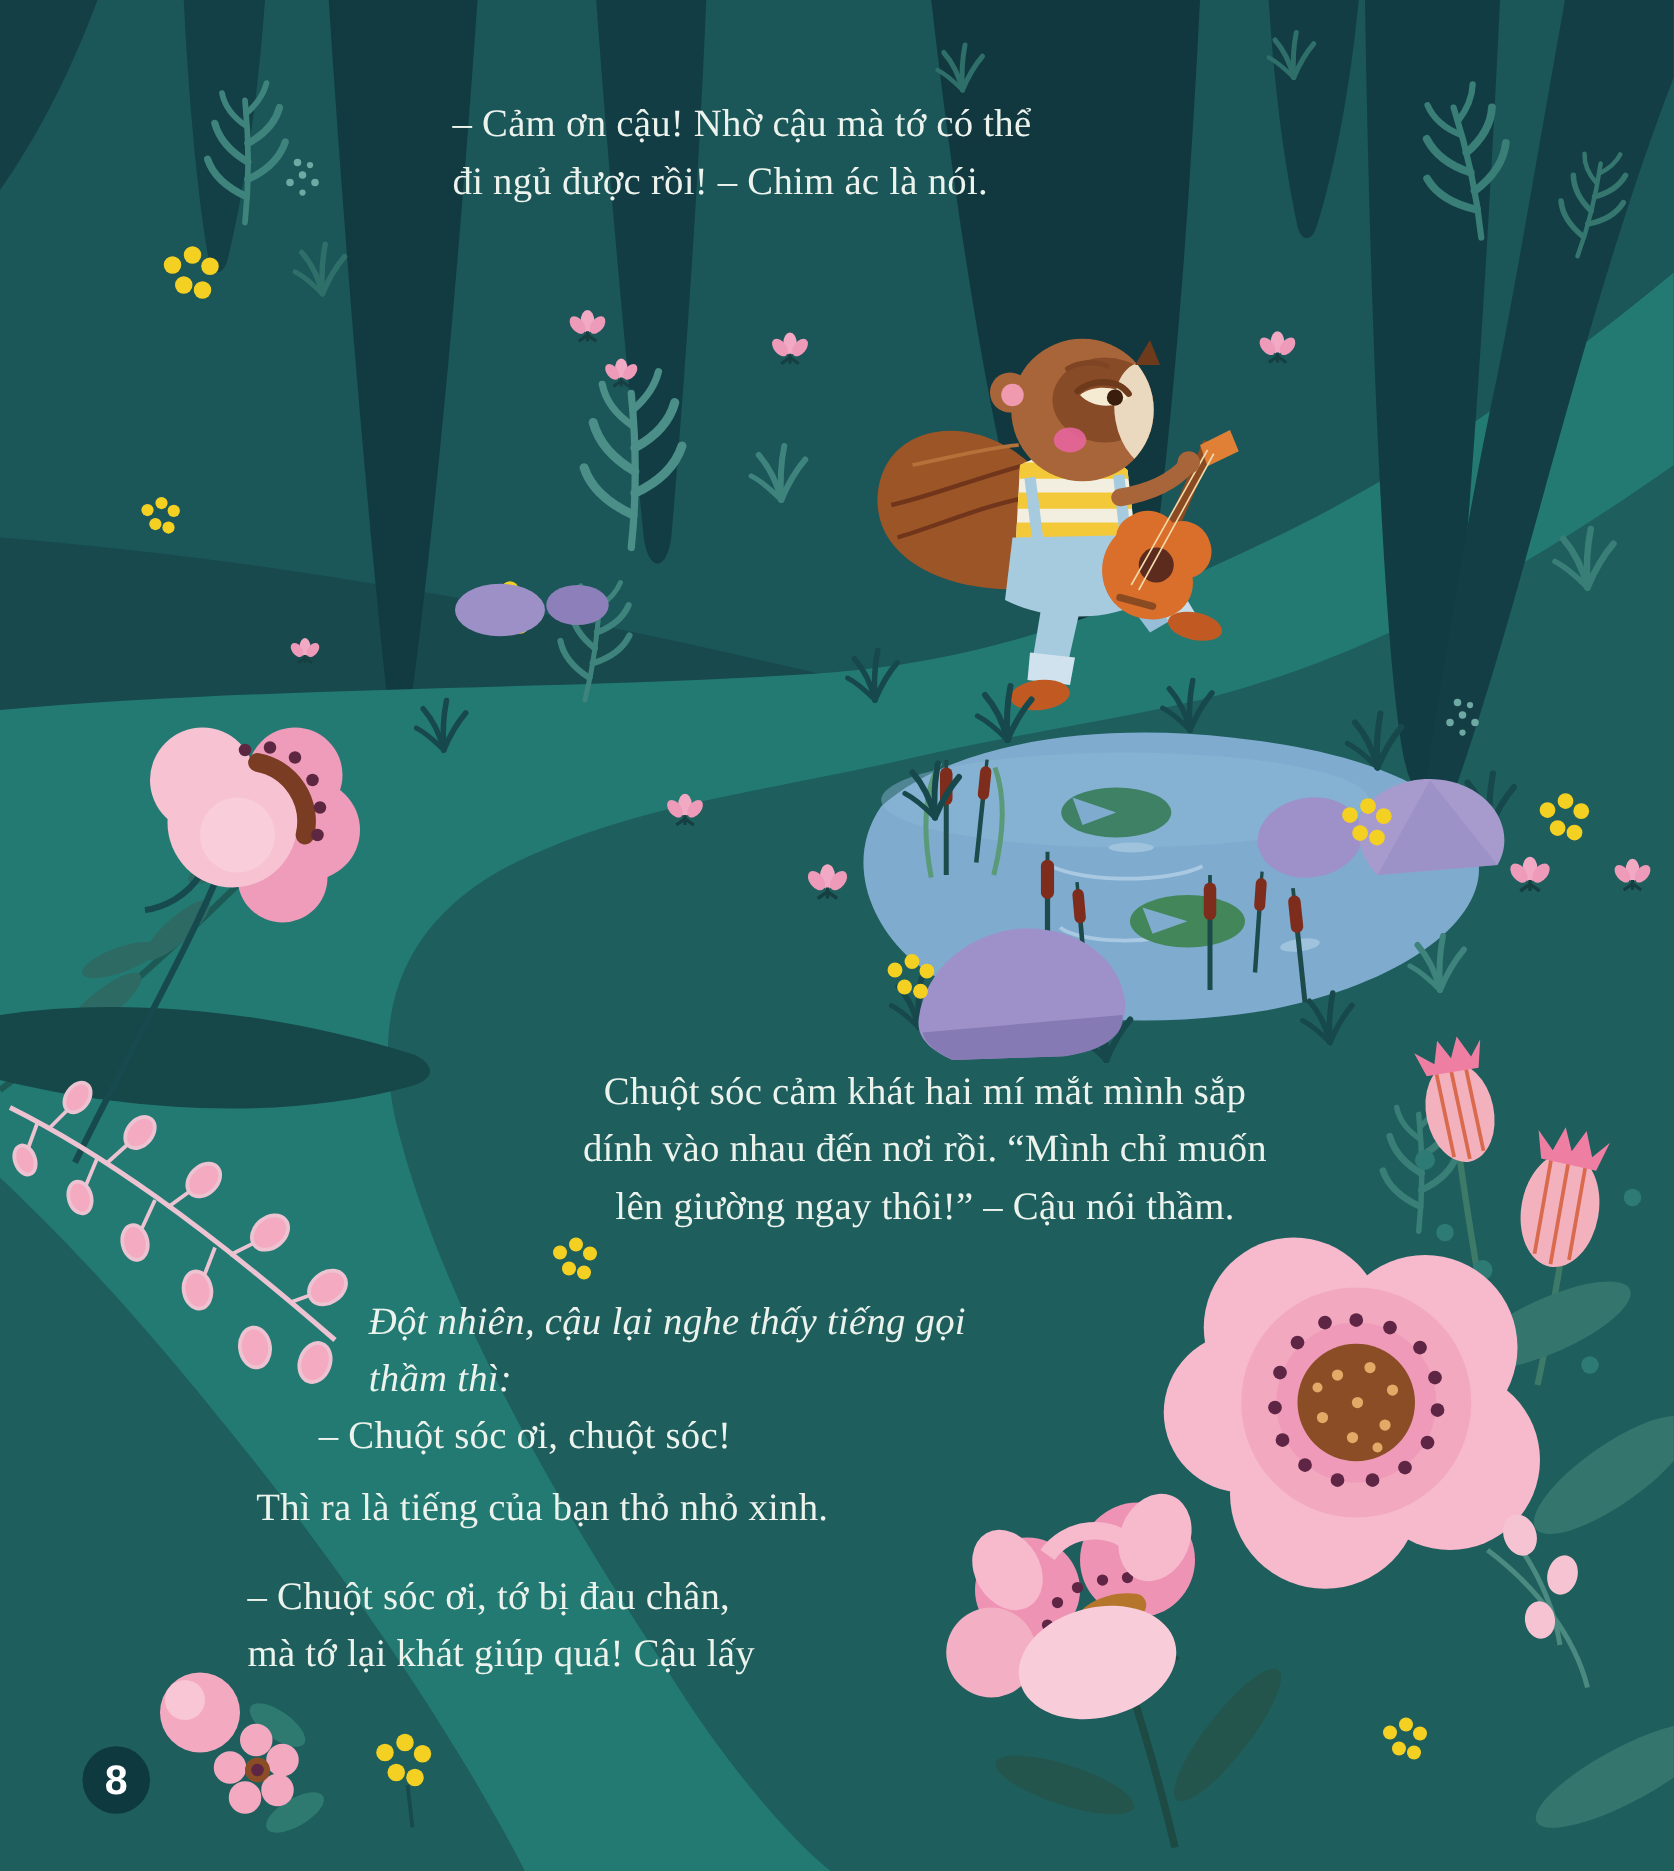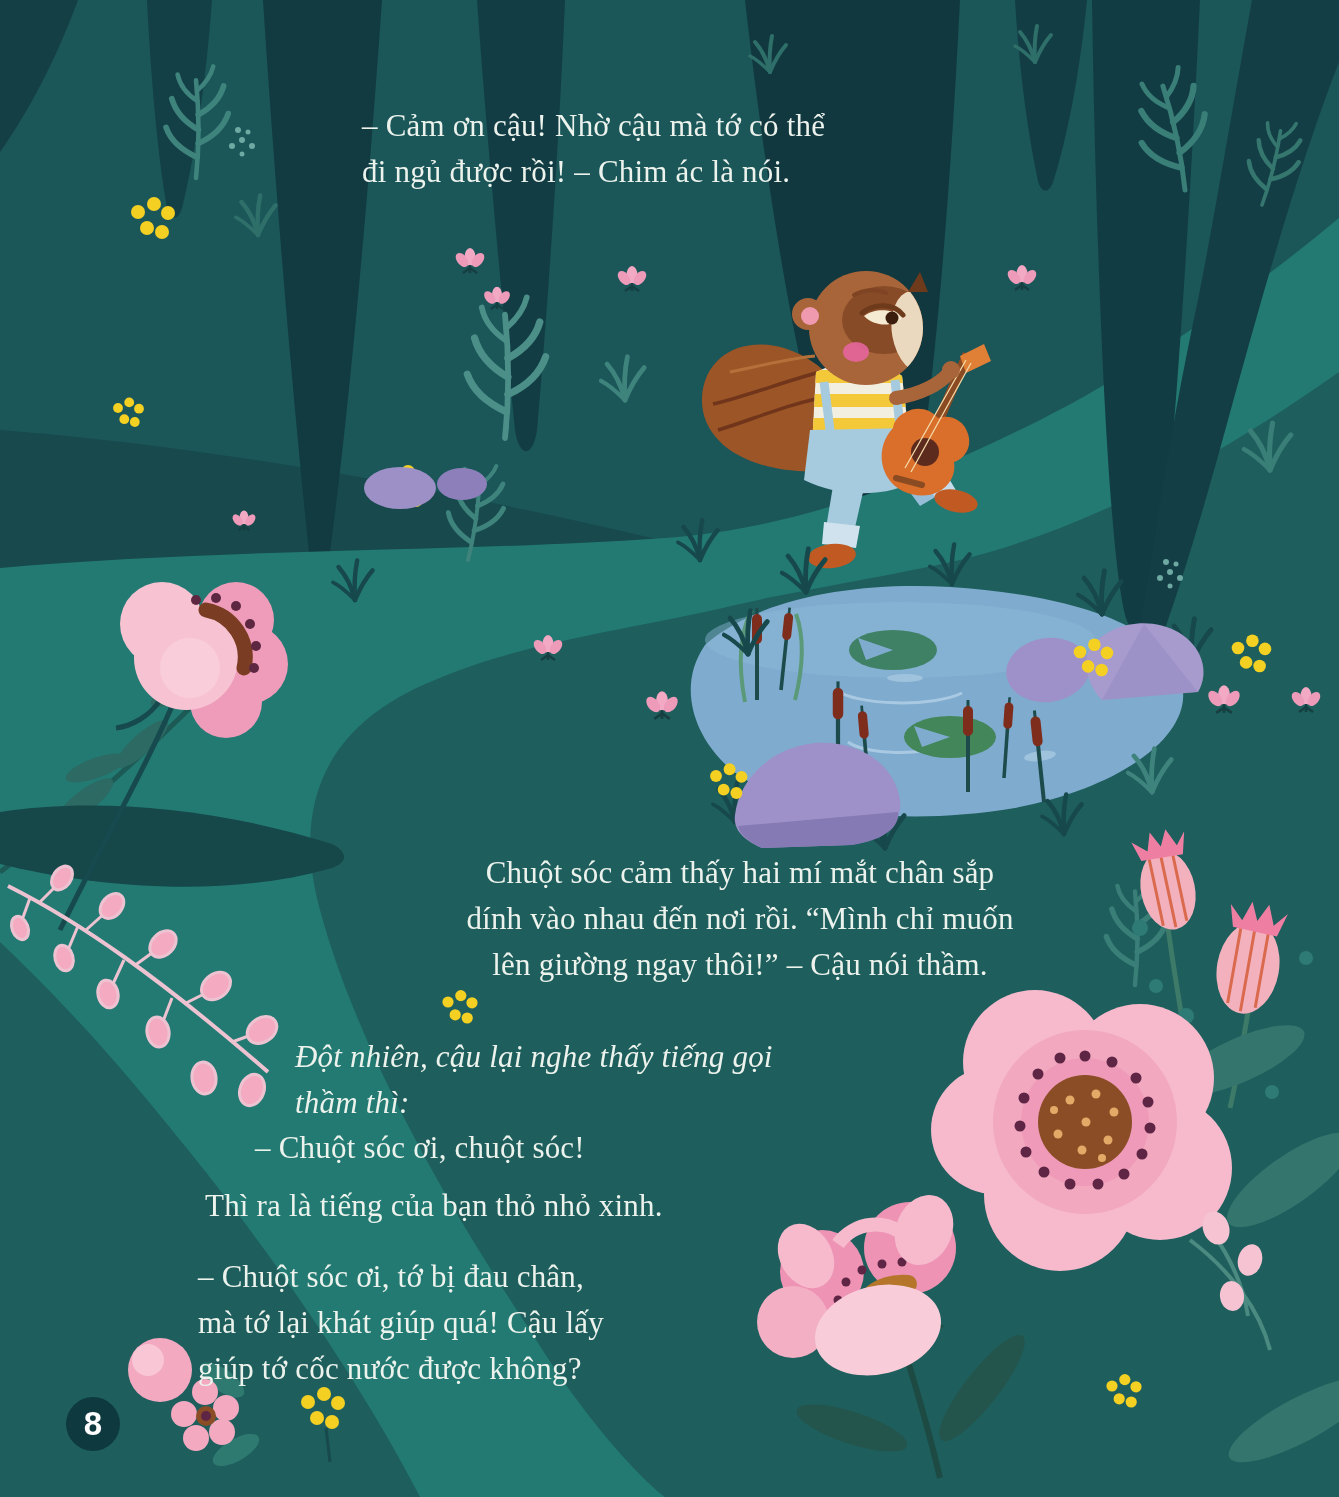--- a/index.html
+++ b/index.html
@@ -393,48 +393,47 @@
       <circle cx="184" cy="1414" r="13" fill="#f3a9c0"></circle>
       <circle cx="206" cy="1416" r="10" fill="#8a4d26"></circle>
           <circle cx="206" cy="1416" r="5" fill="#5e2544"></circle>
     </g>
     <use href="#ydots" transform="translate(308,1402)"></use>
     <path d="M326,1428 L330,1462" stroke="#17494d" stroke-width="3"></path>
     <use href="#ydots" transform="translate(1112,1386) scale(0.8)"></use>
   </g>
 </svg>
 
-<div class="para" style="left:362px;top:76px;margin-top:27px;">
+<div class="para" style="left:362px;top:76px;">
   <div>– Cảm ơn cậu! Nhờ cậu mà tớ có thể</div>
   <div>đi ngủ được rồi! – Chim ác là nói.</div>
 </div>
 
 
 <div class="para centered" style="left:370px;top:850px;width:740px;">
-  <div>Chuột sóc cảm thấy hai mí mắt chân sắp</div>
+  <div>Chuột sóc cảm khát hai mí mắt mình sắp</div>
   <div>dính vào nhau đến nơi rồi. “Mình chỉ muốn</div>
   <div>lên giường ngay thôi!” – Cậu nói thầm.</div>
 </div>
 
 <div class="para" style="left:295px;top:1034px;font-style:italic;">
   <div>Đột nhiên, cậu lại nghe thấy tiếng gọi</div>
   <div>thầm thì:</div>
 </div>
 
 <div class="para" style="left:205px;top:1183px;">
   <div>Thì ra là tiếng của bạn thỏ nhỏ xinh.</div>
 </div>
 
 <div class="para" style="left:255px;top:1125px;">
   <div>– Chuột sóc ơi, chuột sóc!</div>
 </div>
 
 <div class="para" style="left:198px;top:1254px;">
   <div>– Chuột sóc ơi, tớ bị đau chân,</div>
   <div>mà tớ lại khát giúp quá! Cậu lấy</div>
-  <div>giúp tớ cốc nước được không?</div>
 </div>
 
 <div class="badge">
   <span>8</span>
 </div>
 
 </div>
 
 </body></html>

